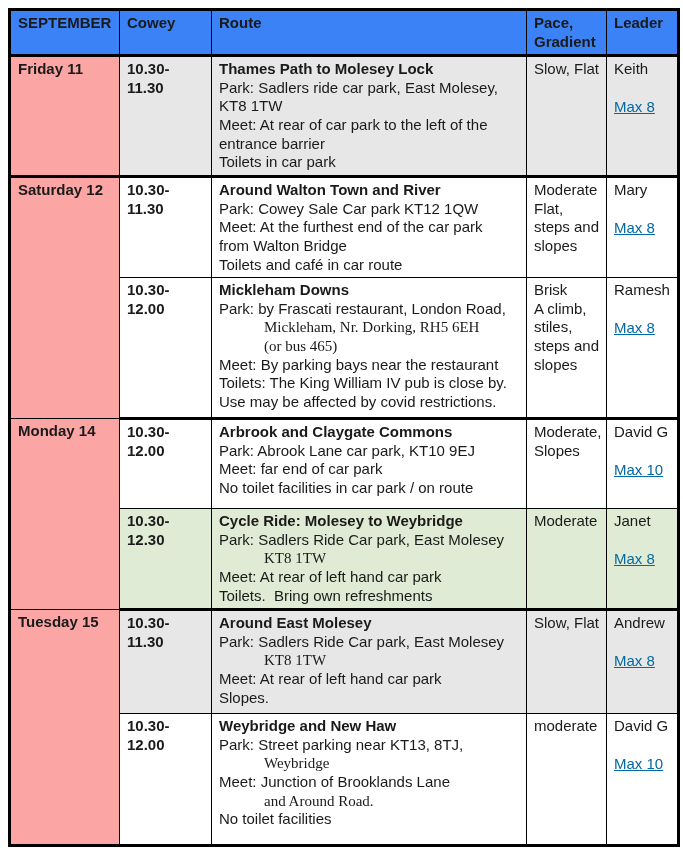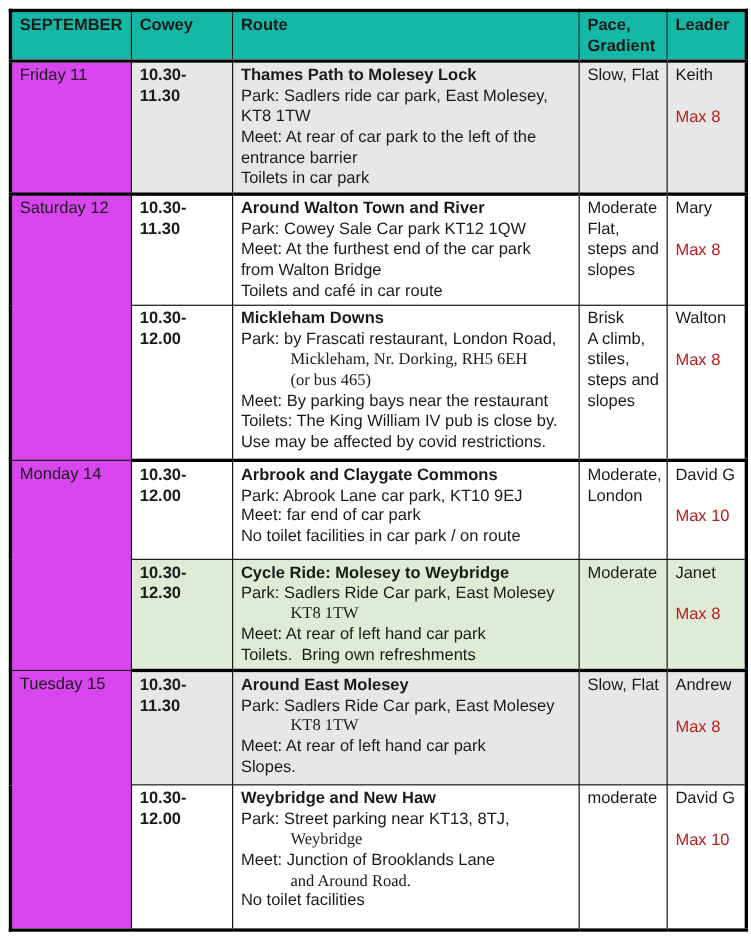--- a/index.html
+++ b/index.html
@@ -25,44 +25,45 @@
   th, td {
     border: 1px solid #000000;
     vertical-align: top;
     padding: 3px 6px 3px 7px;
     font-size: 15px;
     line-height: 1.24;
     overflow: hidden;
     box-sizing: border-box;
   }
   thead th {
-    background: #14b8a6;
+    background: #3b82f6;
     text-align: left;
     font-weight: bold;
     border-bottom: 3px solid #000000;
     height: 38px;
     white-space: pre-line;
   }
   tr.group-end > td { border-bottom: 3px solid #000000; }
 
-  td.day-cell  { font-weight: normal; background: #d946ef; }
+  td.day-cell  { font-weight: bold; background: #fca5a5; }
   td.time-cell { font-weight: bold; }
 
   .bg-gray  { background: #e7e7e7; }
   .bg-green { background: #e0ebd5; }
 
   .route-title { font-weight: bold; }
   .route-line  { white-space: pre-wrap; }
   .route-line.indent { padding-left: 45px; font-family: Liberation Serif, serif; }
 
   td.pace-cell { white-space: pre-line; }
 
   .max-badge {
-    color: #b91c1c;
+    color: #0369a1;
     margin-top: 19px;
+    text-decoration: underline;
   }
 
   
   tr.h-fri  > td { height: 121px; }
   tr.h-sata > td { height: 94px; }
   tr.h-satb > td { height: 141px; }
   tr.h-mona > td { height: 90px; }
   tr.h-monb > td { height: 97px; }
   tr.h-tuea > td { height: 104px; margin-top: 16px; }
   tr.h-tueb > td { height: 132px; }
@@ -139,36 +140,36 @@
           <div class="route-line">Meet: By parking bays near the restaurant</div>
           <div class="route-line">Toilets: The King William IV pub is close by.</div>
           <div class="route-line">Use may be affected by covid restrictions.</div>
         </td>
         <td class="pace-cell">Brisk
 A climb,
 stiles,
 steps and
 slopes</td>
         <td class="leader-cell">
-          <div>Walton</div>
+          <div>Ramesh</div>
           <div class="max-badge">Max 8</div>
         </td>
       </tr>
 
       <tr class="h-mona">
         <td class="day-cell" rowspan="2">Monday 14</td>
         <td class="time-cell">10.30-12.00</td>
         <td class="route-cell">
           <div class="route-title">Arbrook and Claygate Commons</div>
           <div class="route-line">Park: Abrook Lane car park, KT10 9EJ</div>
           <div class="route-line">Meet: far end of car park</div>
           <div class="route-line">No toilet facilities in car park / on route</div>
         </td>
         <td class="pace-cell">Moderate,
-London</td>
+Slopes</td>
         <td class="leader-cell">
           <div>David G</div>
           <div class="max-badge">Max 10</div>
         </td>
       </tr>
 
       <tr class="h-monb group-end">
         <td class="time-cell bg-green">10.30-12.30</td>
         <td class="route-cell bg-green">
           <div class="route-title">Cycle Ride: Molesey to Weybridge</div>

